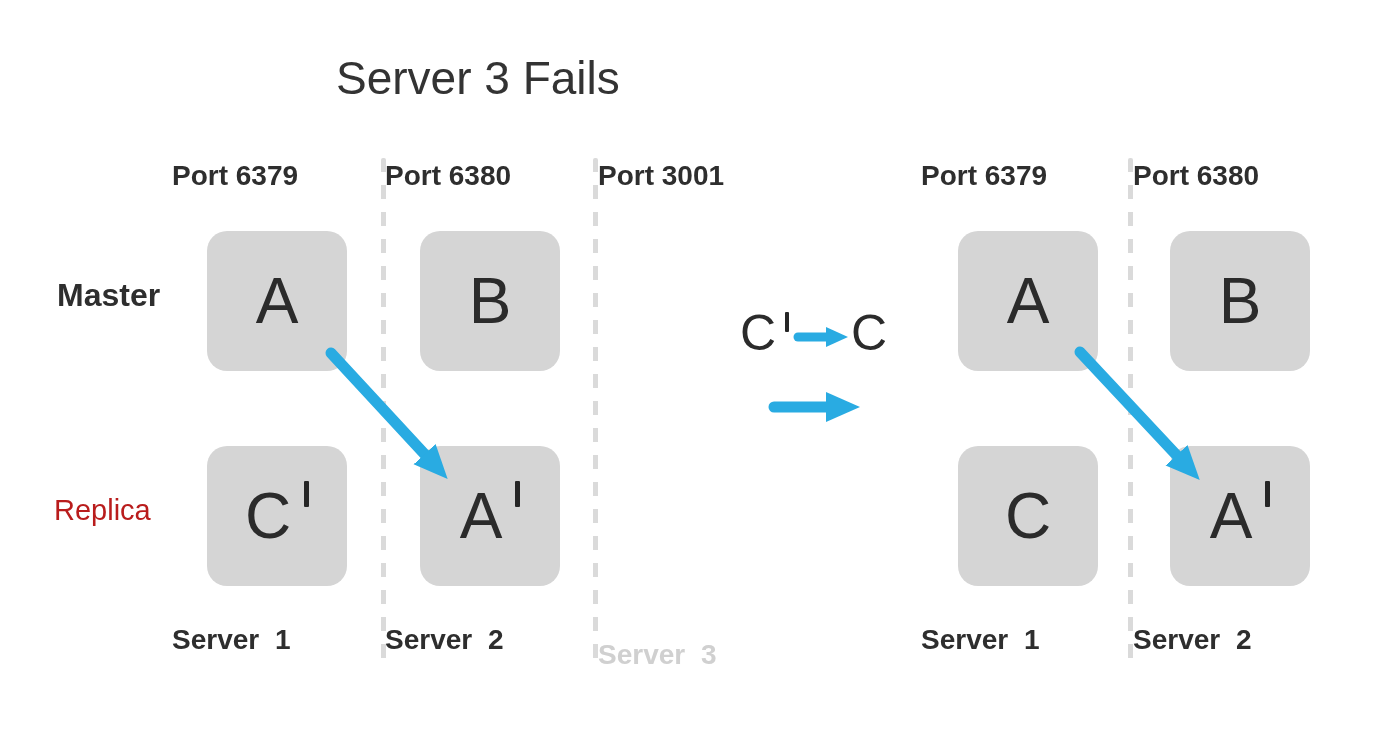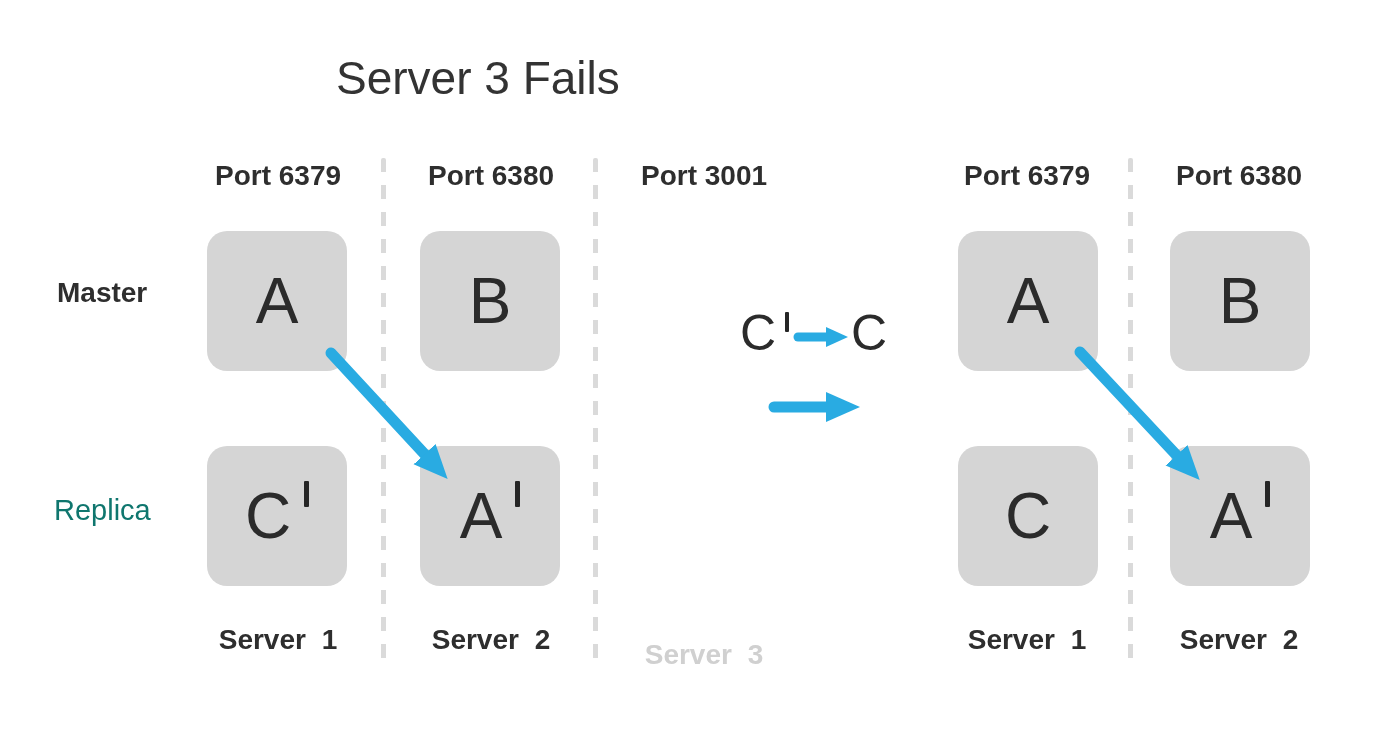--- a/index.html
+++ b/index.html
@@ -20,37 +20,36 @@
     margin: 0;
     font-size: 46px;
     font-weight: 400;
     color: #333333;
     line-height: 56px;
     white-space: nowrap;
   }
   .port-label, .server-label {
     position: absolute;
     width: 212px;
-    text-align: center;
     font-size: 28px;
     font-weight: 700;
     line-height: 32px;
     color: #2e2e2e;
     white-space: nowrap;
   }
   .port-label { top: 160px; }
   .server-label { top: 624px; word-spacing: 8px; }
   .server-label.muted { color: #d0d0d0; margin-top: 15px; }
   .row-label {
     position: absolute;
     white-space: nowrap;
     color: #2e2e2e;
   }
-  .row-label.master { left: 57px; top: 277px; font-size: 28px; font-weight: 600; }
-  .row-label.replica { left: 54px; top: 494px; font-size: 29px; font-weight: 400; color: #0f766e; }
+  .row-label.master { left: 57px; top: 277px; font-size: 32px; font-weight: 600; }
+  .row-label.replica { left: 54px; top: 494px; font-size: 29px; font-weight: 400; color: #b91c1c; }
   .dash-line {
     position: absolute;
     top: 158px;
     width: 5px;
     height: 506px;
     background: repeating-linear-gradient(to bottom, #dadada 0px, #dadada 14px, transparent 14px, transparent 27px);
     border-radius: 2px;
   }
   .box {
     position: absolute;

